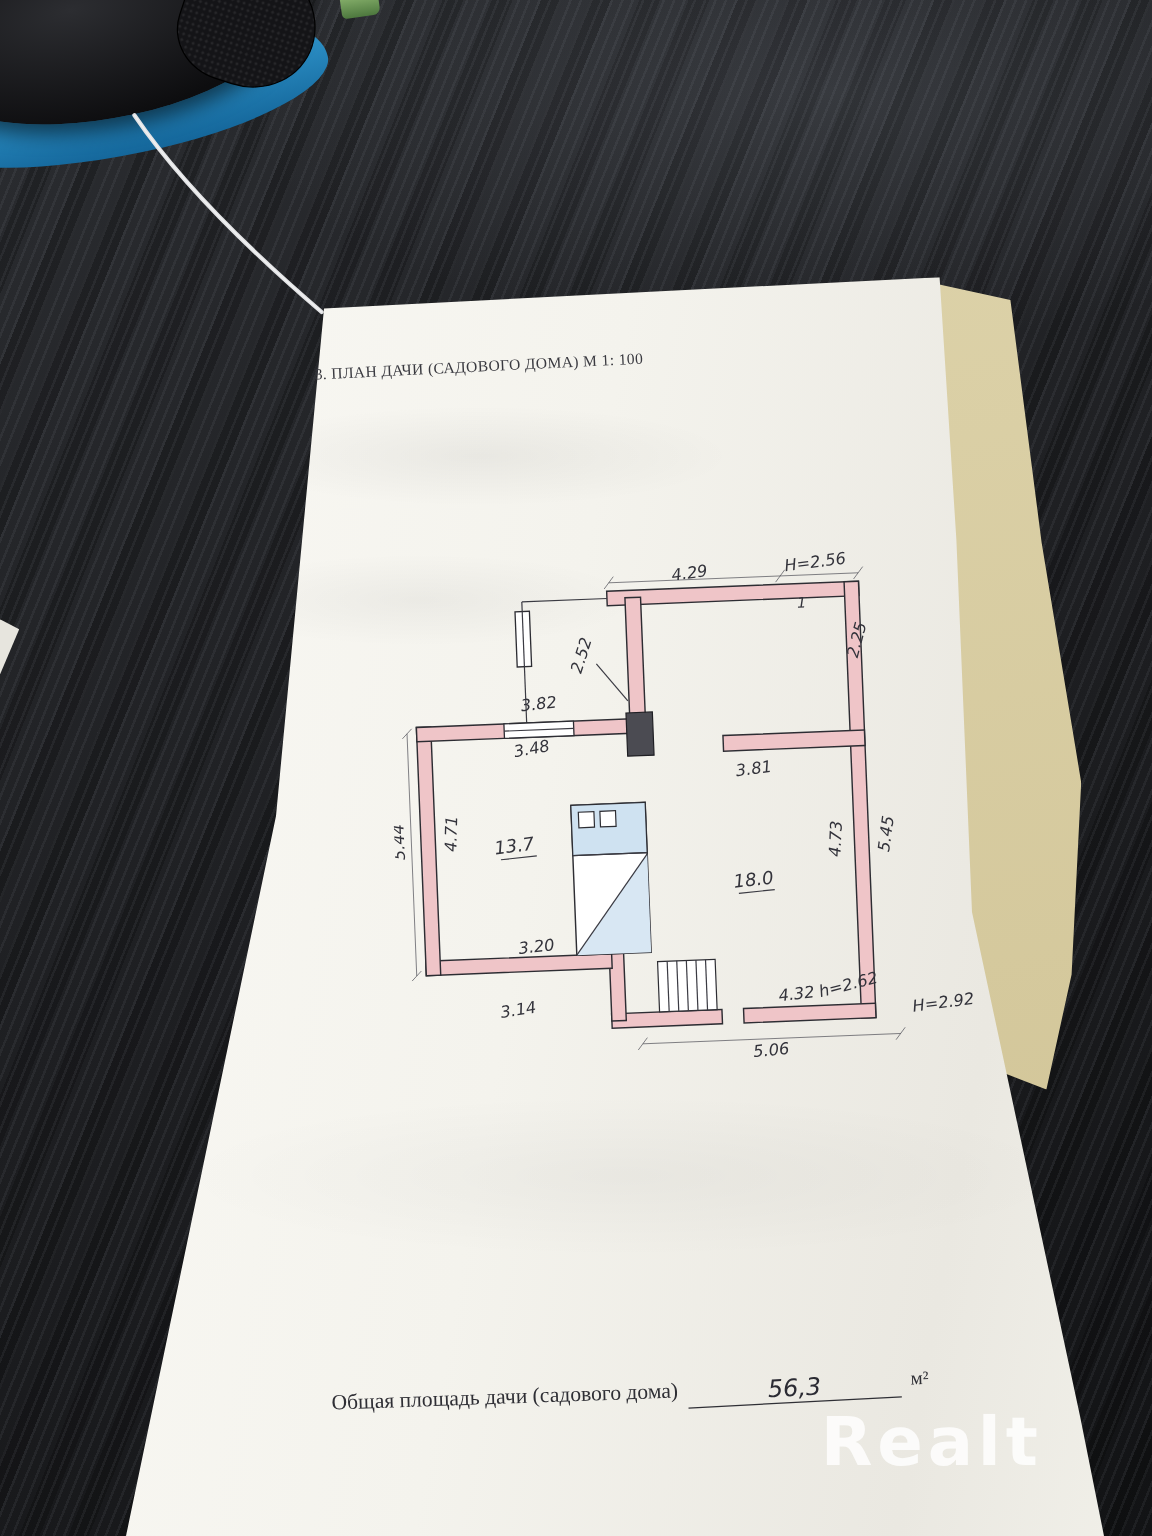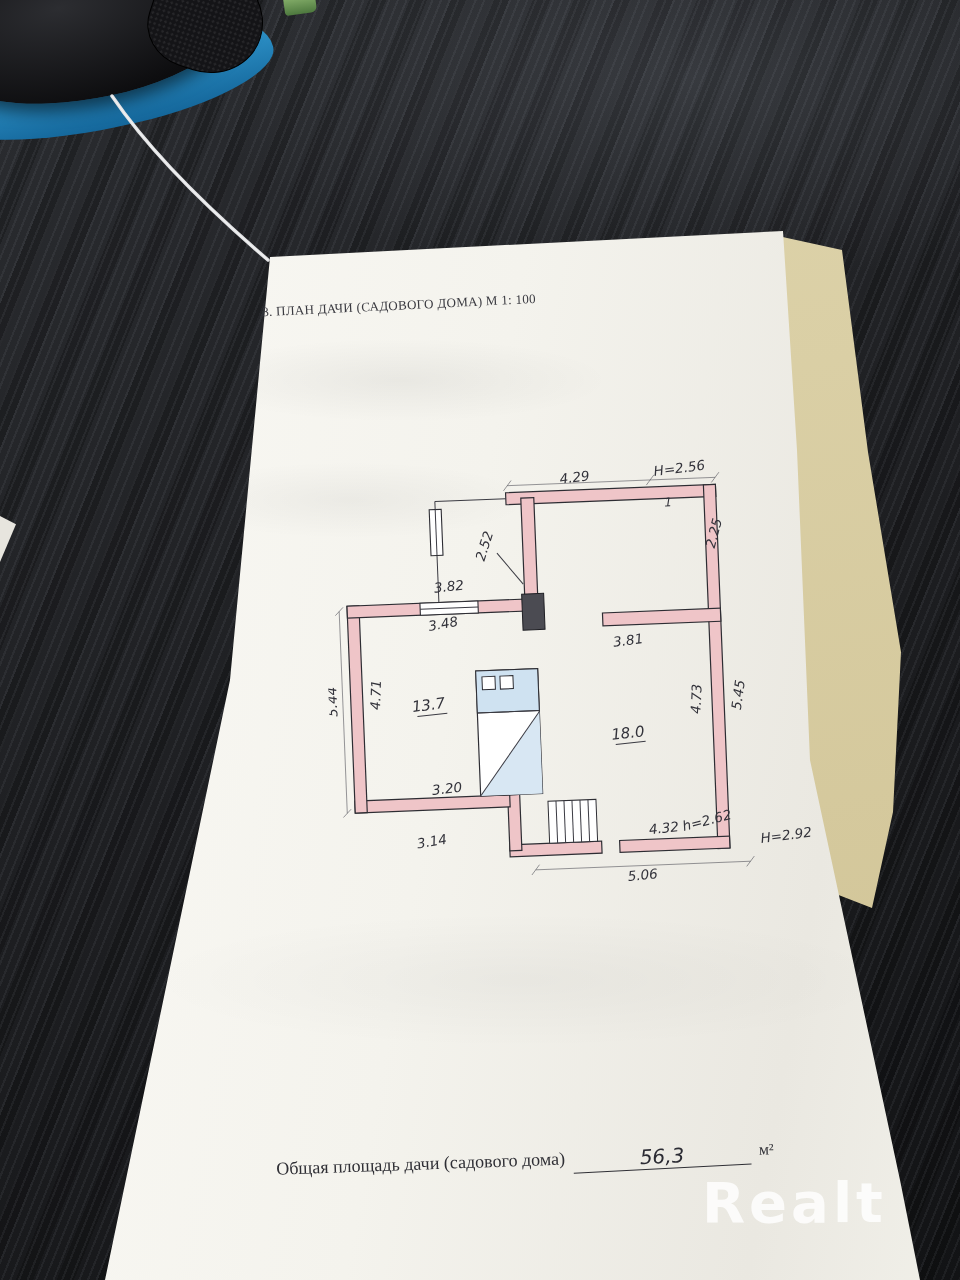--- a/index.html
+++ b/index.html
@@ -60,21 +60,21 @@
   .hand-svg.big{font-size:15px;}
   .hand-svg.small{font-size:12px;}
   .window{fill:#ffffff;stroke:#2d2d33;stroke-width:1.1;}
   .doc-footer{position:absolute;left:276px;top:1146px;z-index:7;transform:rotate(-2deg);
     font:18px "Liberation Serif", serif;color:#2f2f35;display:flex;align-items:flex-end;gap:8px;}
   .footer-value{display:inline-block;width:178px;border-bottom:1.6px solid #2f2f35;
     text-align:center;font:italic 20px "DejaVu Sans", cursive;color:#2b2b33;
     transform:translateY(3px) rotate(-1deg);}
   .footer-unit{font:16px "Liberation Serif", serif;transform:translateY(-4px);}
 
-  .watermark{position:absolute;left:702px;top:1170px;z-index:9;
+  .watermark{position:absolute;left:684px;top:1170px;z-index:9;
     font:700 56px "DejaVu Sans", sans-serif;color:rgba(255,255,255,.82);
     letter-spacing:4px;text-align:center;}
 </style>
 </head>
 <body>
 
 <div class="desk"></div>
 
 <div class="mouse-blue"></div>
 <div class="mouse-body"></div>

